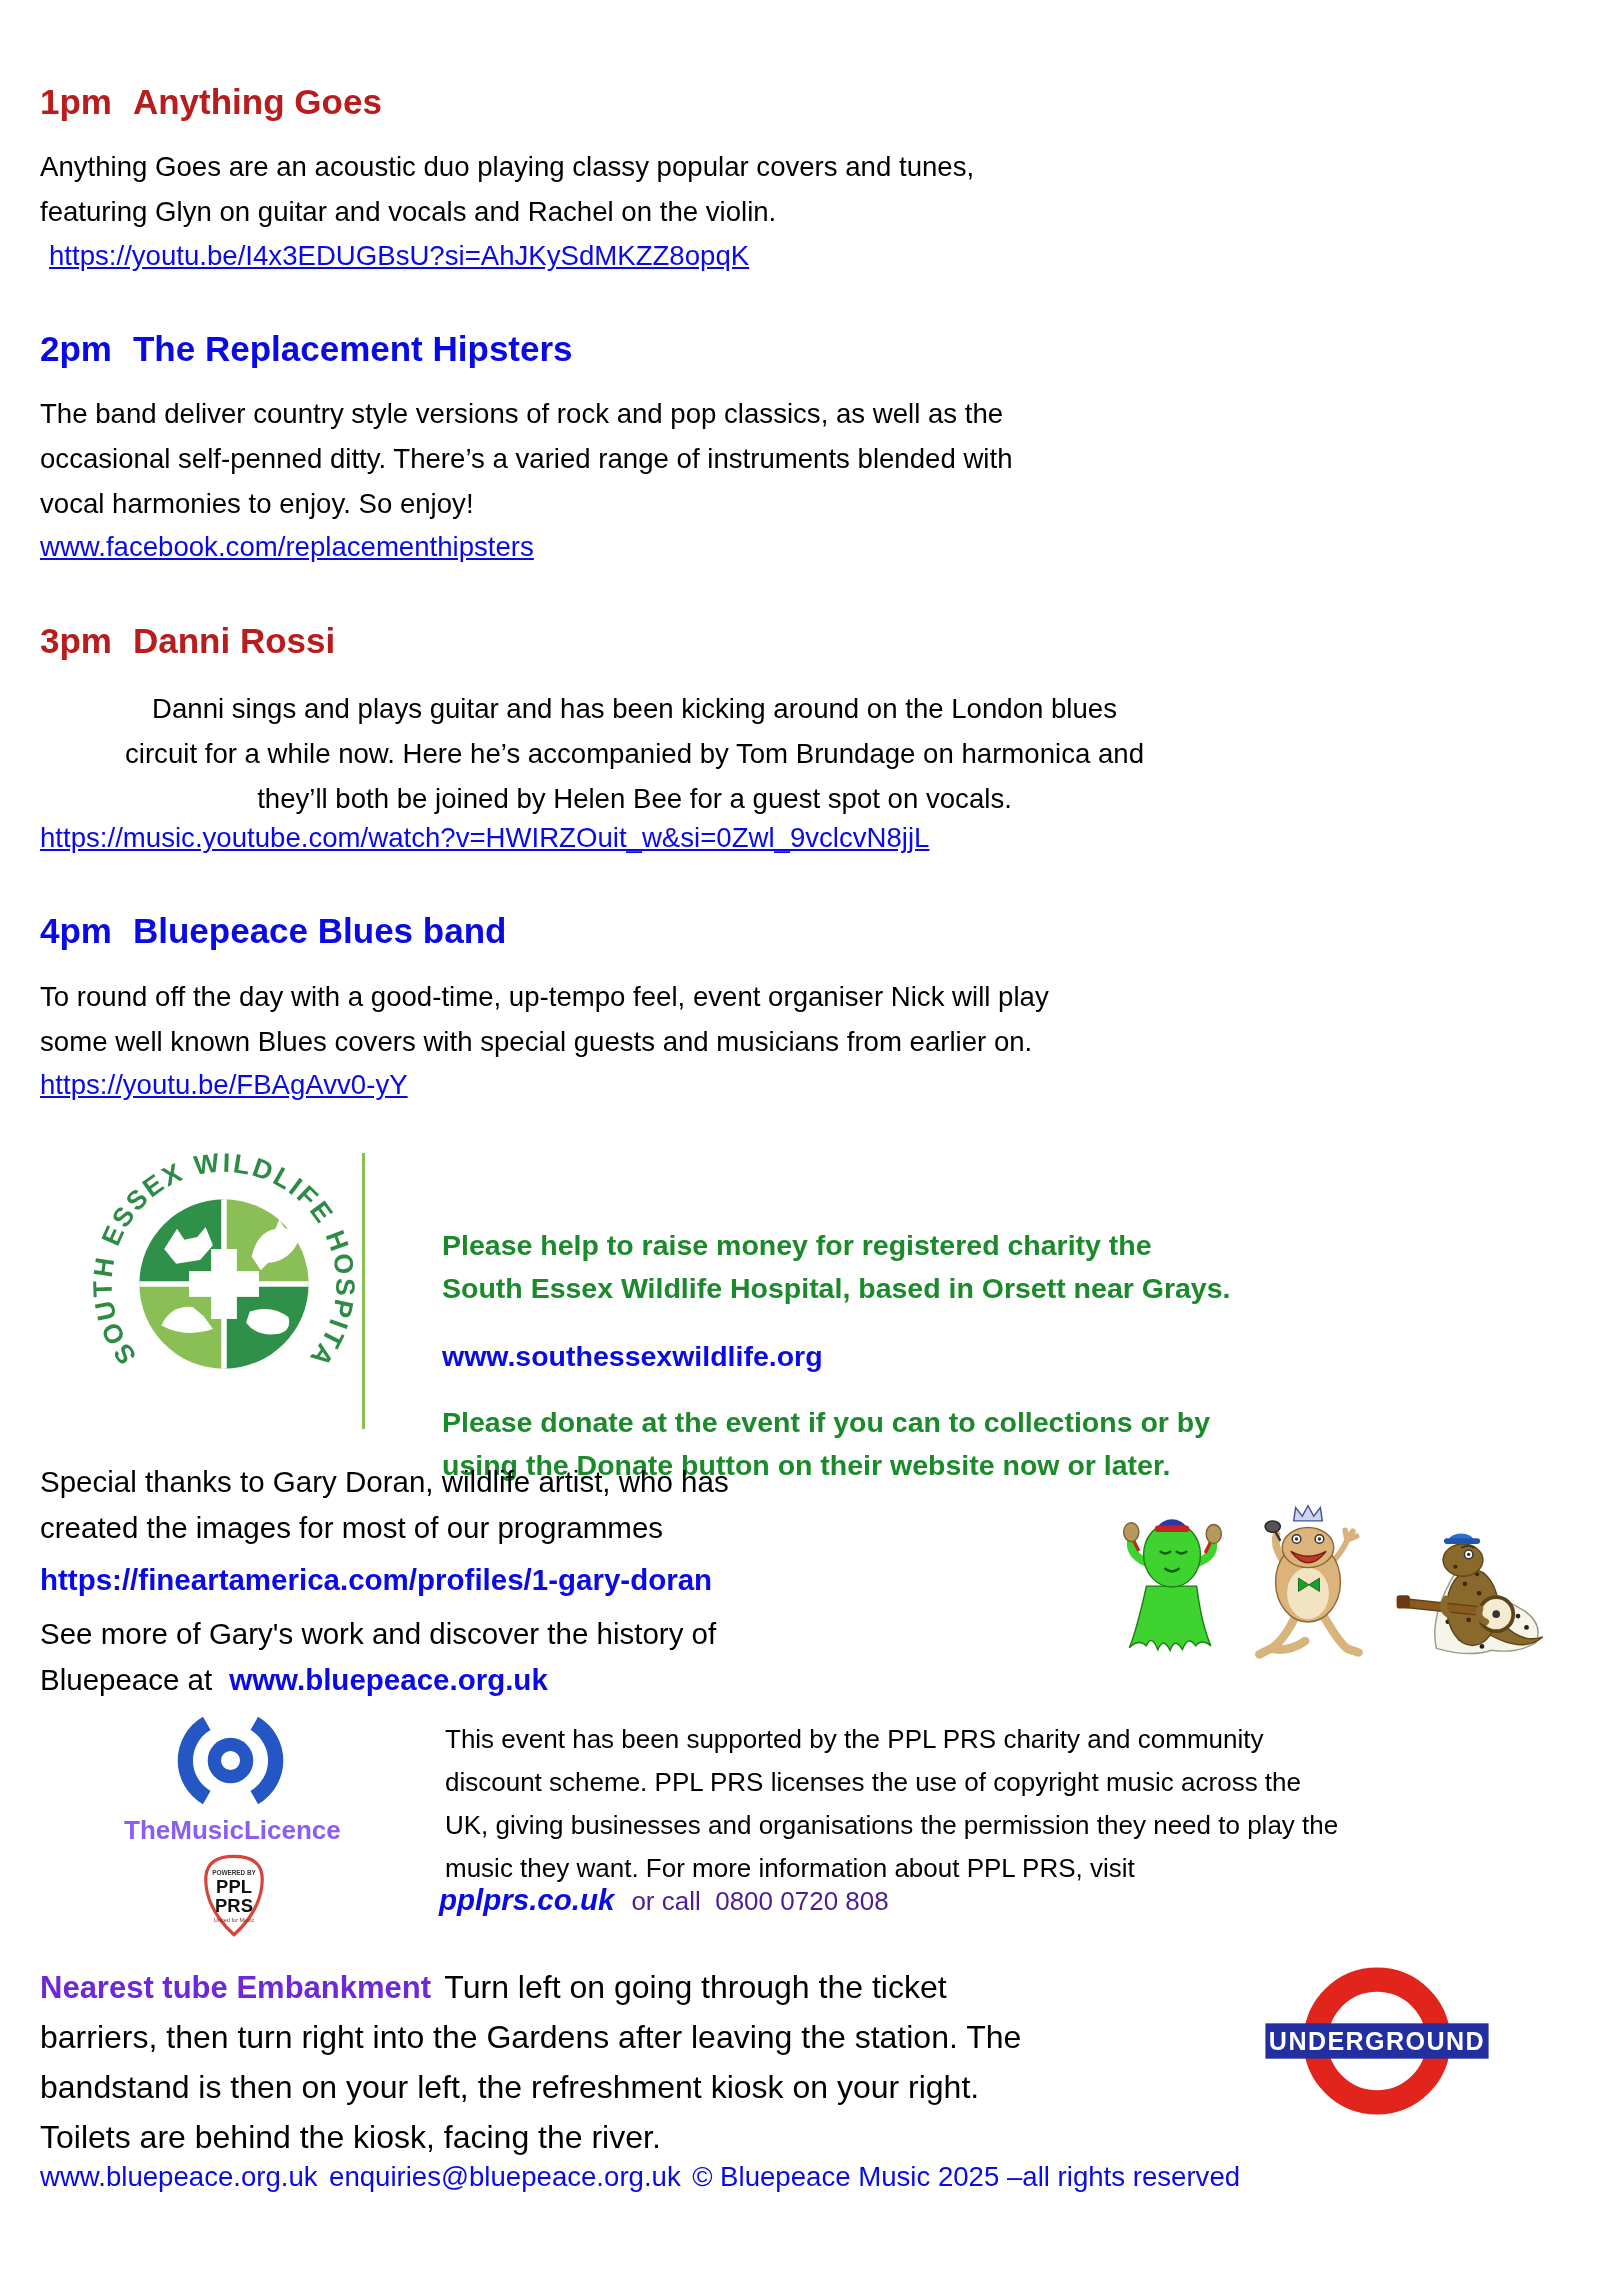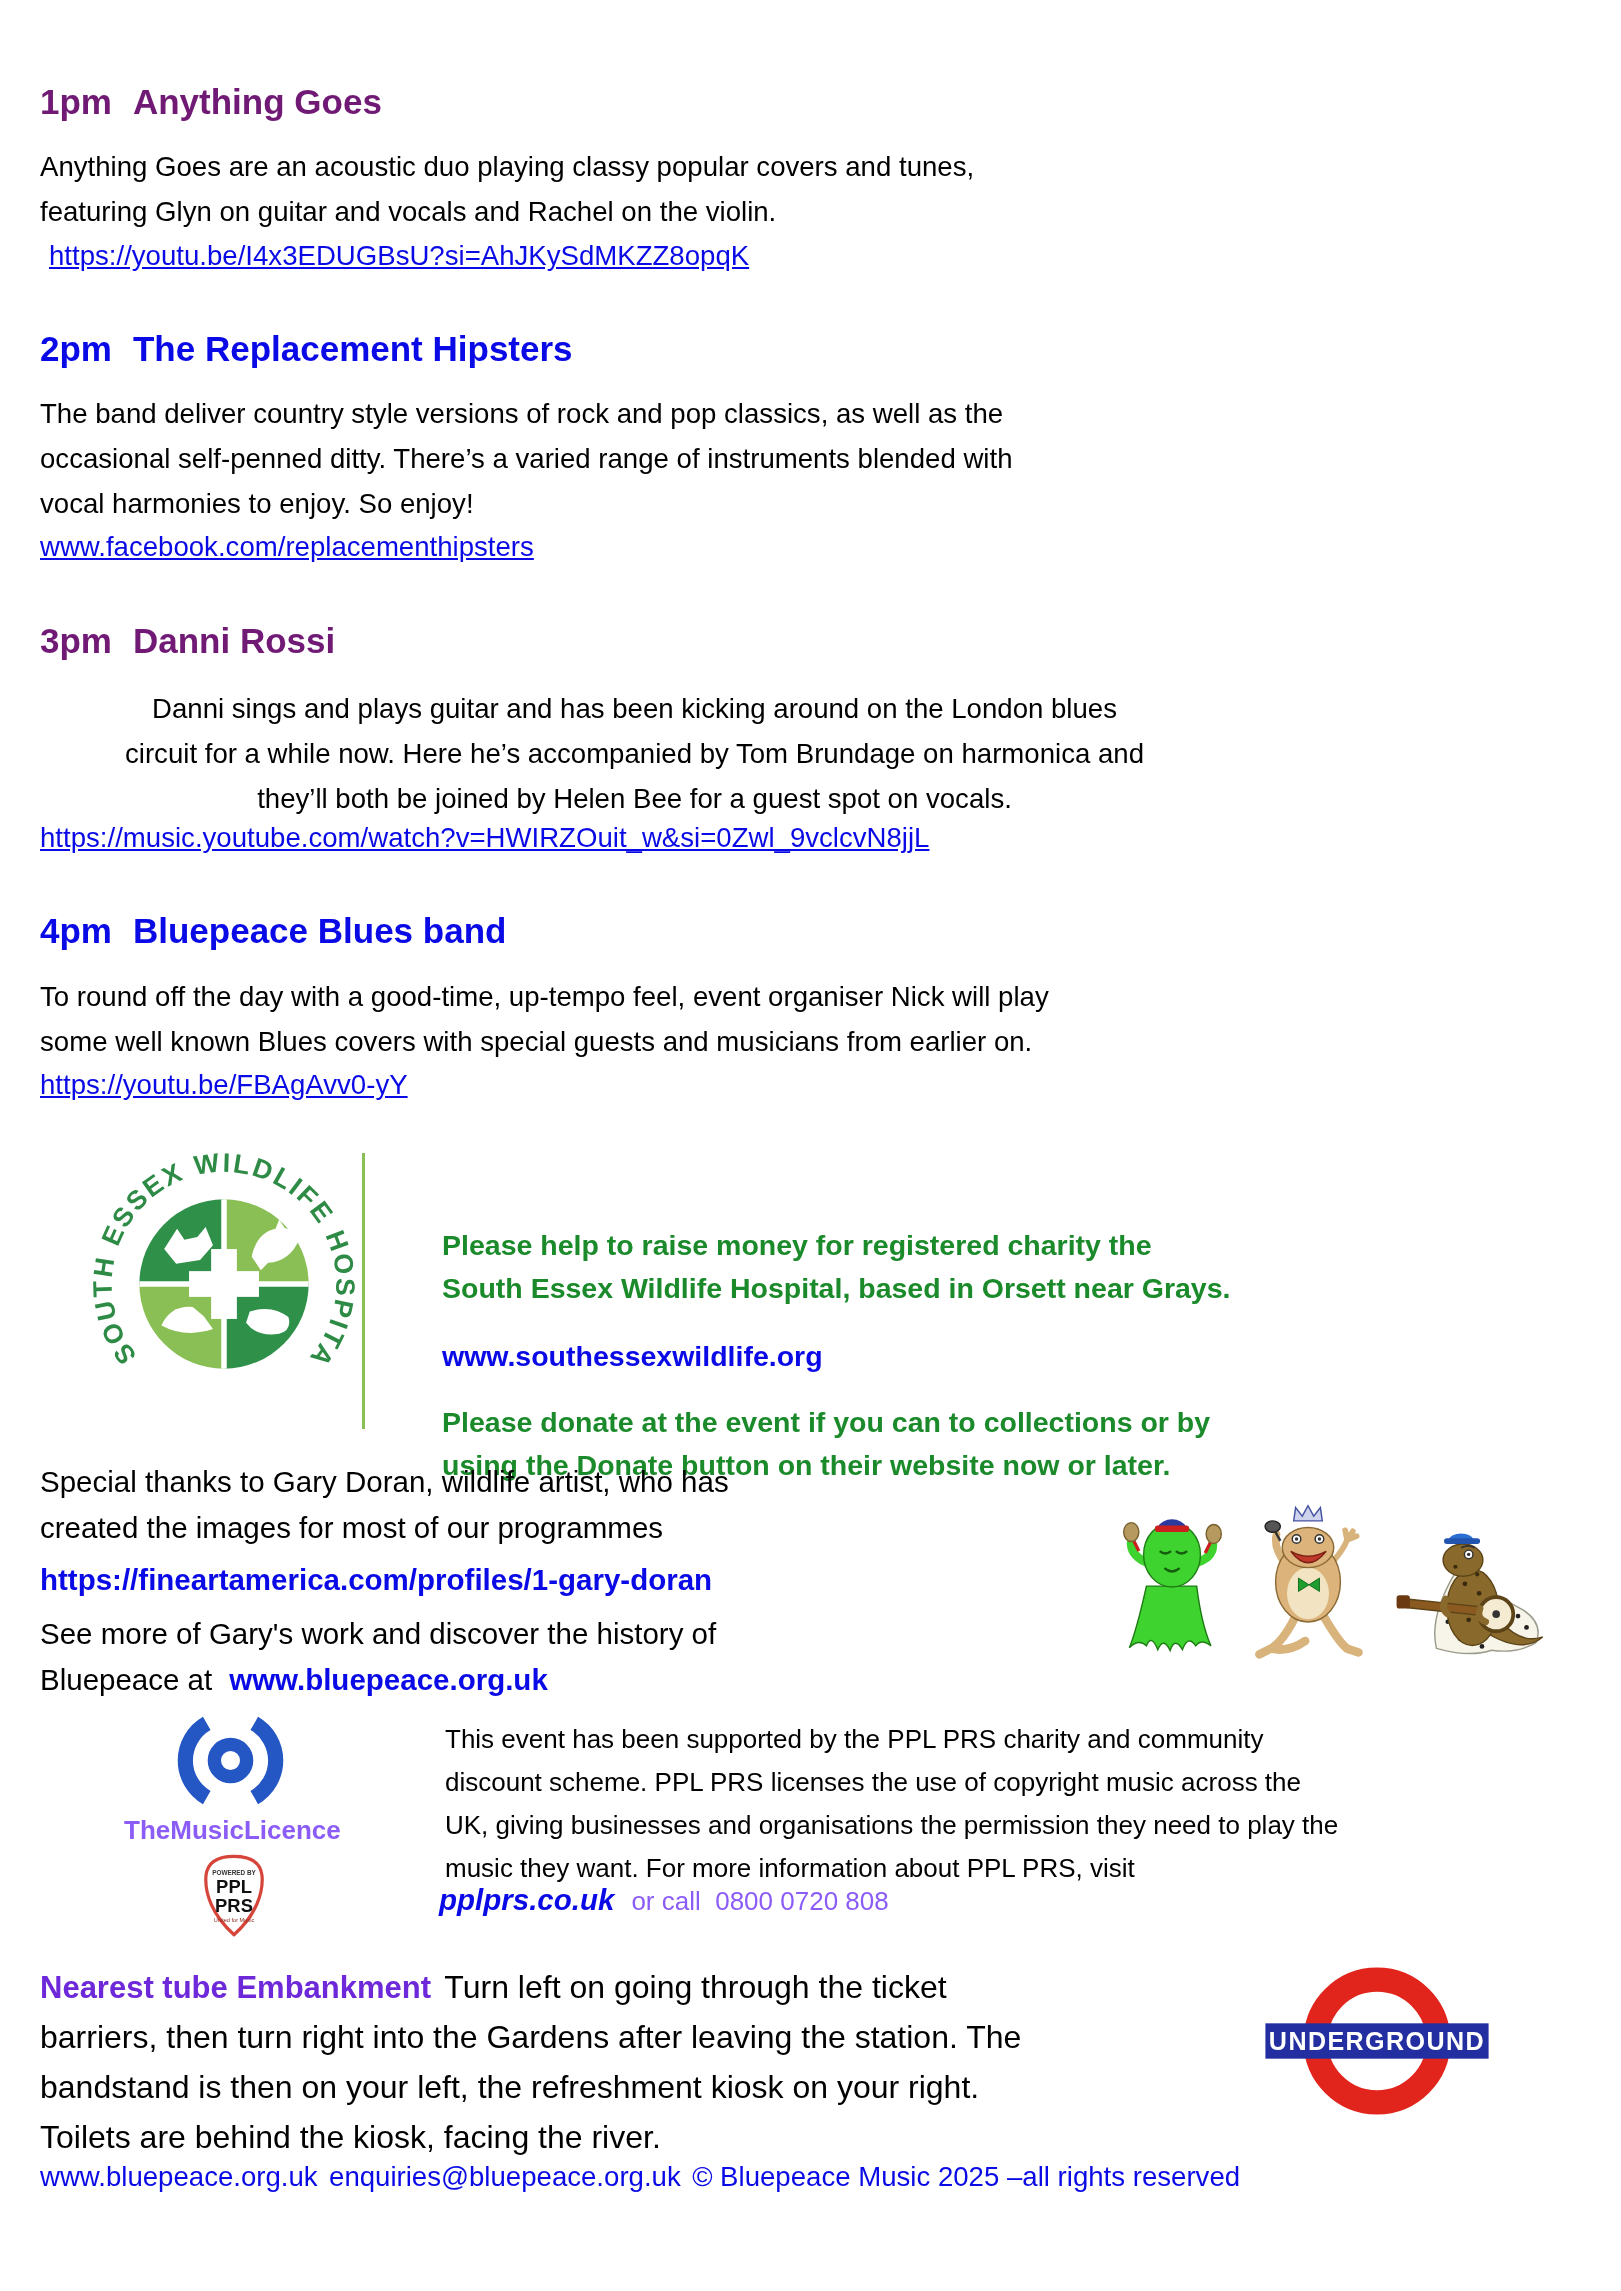--- a/index.html
+++ b/index.html
@@ -1,36 +1,36 @@
 <!DOCTYPE html>
 <html style="font-size:15px"><head>
 <meta charset="utf-8">
 <style>
   html,body{margin:0;padding:0;background:#ffffff;}
   .page{position:relative;width:1622px;height:2291px;background:#ffffff;overflow:hidden;
         font-family:"Liberation Sans","DejaVu Sans",sans-serif;color:#000;}
   .abs{position:absolute;}
   .heading{font-weight:bold;font-size:35px;line-height:42px;white-space:nowrap;}
   .heading .hname{margin-left:21px;}
-  .red{color:#701a75;}
+  .red{color:#b91c1c;}
   .blue{color:#0a0ae6;}
   .bodytxt{font-size:27.6px;line-height:45px;white-space:pre-line;color:#000;}
   .alink{font-size:27.6px;color:#0a0ae6;text-decoration:underline;display:inline-block;cursor:pointer;}
   .greenp{font-size:28.5px;font-weight:bold;line-height:43px;color:#1a8a2a;white-space:pre-line;}
   .bluebold{color:#0a0ae6;font-weight:bold;text-decoration:none;}
   .charity-link{font-size:28.5px;line-height:38px;display:inline-block;margin-top:27px;cursor:pointer;}
   .charity-p2{margin-top:26px;}
   .thanks{font-size:29.5px;line-height:46px;}
   .thanks .pre{white-space:pre-line;}
   .thanks-link{font-size:29.5px;line-height:46px;display:inline-block;margin-top:5.7px;cursor:pointer;}
   .thanks-line2{margin-top:8.6px;}
   .inline-link2{margin-left:17px;cursor:pointer;}
   .musicp{font-size:26px;line-height:43px;white-space:pre-line;}
   .pplprs{font-size:29.5px;font-weight:bold;color:#0a0ae6;cursor:pointer;font-style:italic;}
-  .pplsuffix{font-size:26px;color:#8b5cf6;margin-left:17px;white-space:pre;}
+  .pplsuffix{font-size:26px;color:#4c1d95;margin-left:17px;white-space:pre;}
   .tube-h{font-size:31px;font-weight:bold;color:#6d28d9;}
   .tube-body{font-size:32px;line-height:45px;white-space:pre-line;padding-left:13.3px;}
   .tubepara{line-height:45px;}
   .footer{font-size:27.6px;color:#0a0ae6;white-space:nowrap;}
   .footer span{margin-right:11.4px;}
   .divider{width:2.9px;background:#8abf55;}
   .ml-label{font-size:26px;font-weight:bold;color:#8b5cf6;text-align:center;}
   .cartoons{display:flex;align-items:flex-end;gap:19px;}
 </style>
 </head>

